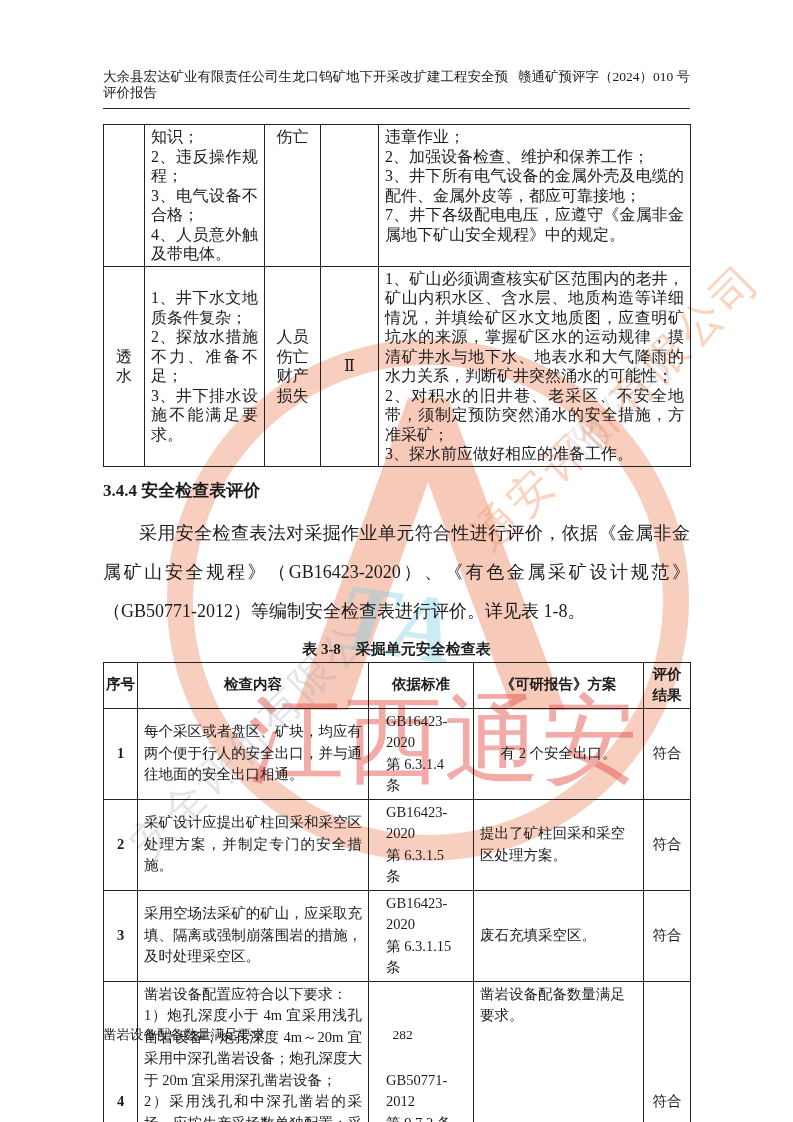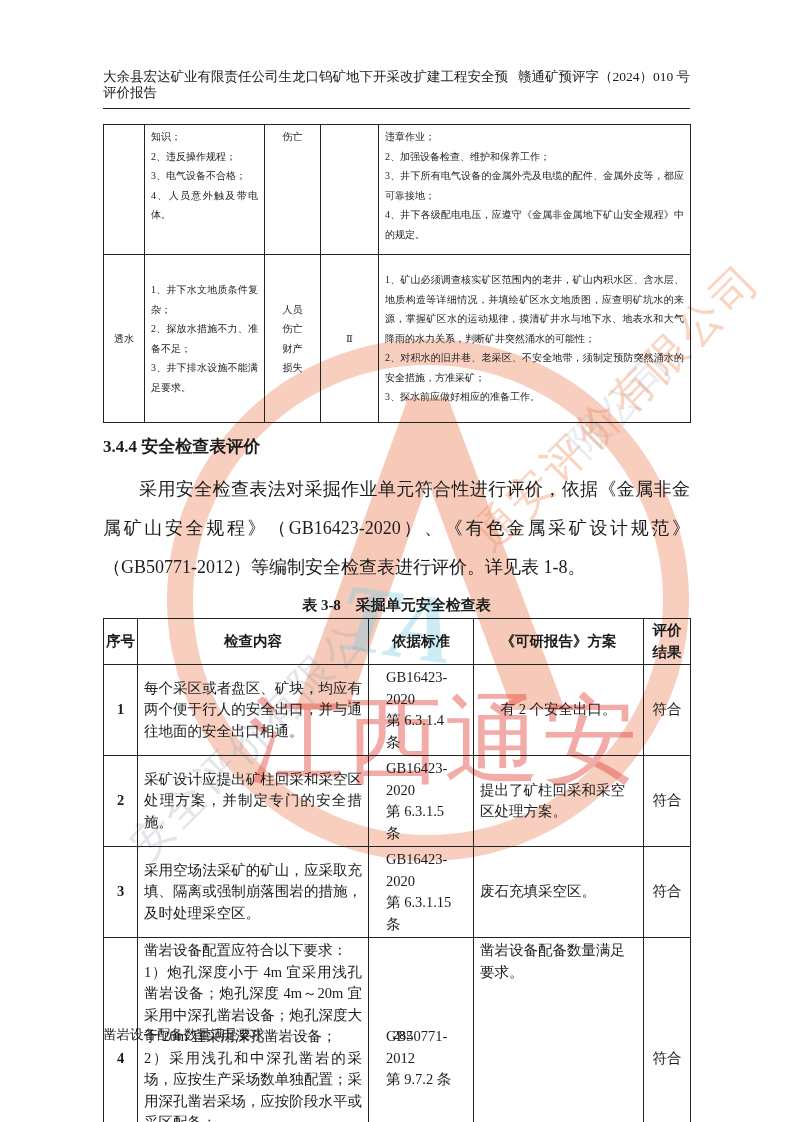--- a/index.html
+++ b/index.html
@@ -18,21 +18,21 @@
   .wm-diag.gray2{left:556px;top:430px;font-size:40px;color:rgba(160,168,182,0.22);letter-spacing:3px;}
   
   .content{position:absolute;left:103px;top:16px;width:587px;z-index:1;}
   .page-header{margin-top:53px;padding-bottom:7px;border-bottom:1px solid #222;
                display:flex;justify-content:space-between;font-size:13.5px;line-height:16px;}
   .page-header .doc-no{white-space:nowrap;}
   table{border-collapse:collapse;table-layout:fixed;width:587px;background:transparent;}
   td,th{border:1px solid #222;padding:2px 6px;vertical-align:middle;overflow:hidden;}
   .ml{white-space:pre-line;}
   
-  .hazard-table{margin-top:15px;font-size:10px;line-height:19.5px;}
+  .hazard-table{margin-top:15px;font-size:16px;line-height:19.5px;}
   .hazard-table td{text-align:left;text-align:justify;}
   .hazard-table .c{text-align:center;}
   .hazard-table tr.rowA td{vertical-align:top;}
   .hazard-table tr.rowA{height:130px;}
   .hazard-table tr.rowB{height:168px;}
   
   .sec-heading{margin:13px 0 0 0;font-size:17px;line-height:22px;font-weight:bold;}
   .sec-para{margin:12px 0 0 0;font-size:18px;line-height:39px;text-align:justify;text-indent:2em;}
   
   .tbl-caption{margin-top:8px;font-size:15px;line-height:20px;font-weight:bold;text-align:center;}
@@ -93,21 +93,21 @@
           <td class="c"></td>
           <td class="ml">知识；
 2、违反操作规程；
 3、电气设备不合格；
 4、人员意外触及带电体。</td>
           <td class="c ml">伤亡</td>
           <td class="c"></td>
           <td class="ml">违章作业；
 2、加强设备检查、维护和保养工作；
 3、井下所有电气设备的金属外壳及电缆的配件、金属外皮等，都应可靠接地；
-4、井下各级配电电压，应遵守《金属非金属地下矿山安全规程》中的规定。</td>
+7、井下各级配电电压，应遵守《金属非金属地下矿山安全规程》中的规定。</td>
         </tr>
         <tr class="rowB">
           <td class="c">透水</td>
           <td class="ml">1、井下水文地质条件复杂；
 2、探放水措施不力、准备不足；
 3、井下排水设施不能满足要求。</td>
           <td class="c ml">人员
 伤亡
 财产
 损失</td>

